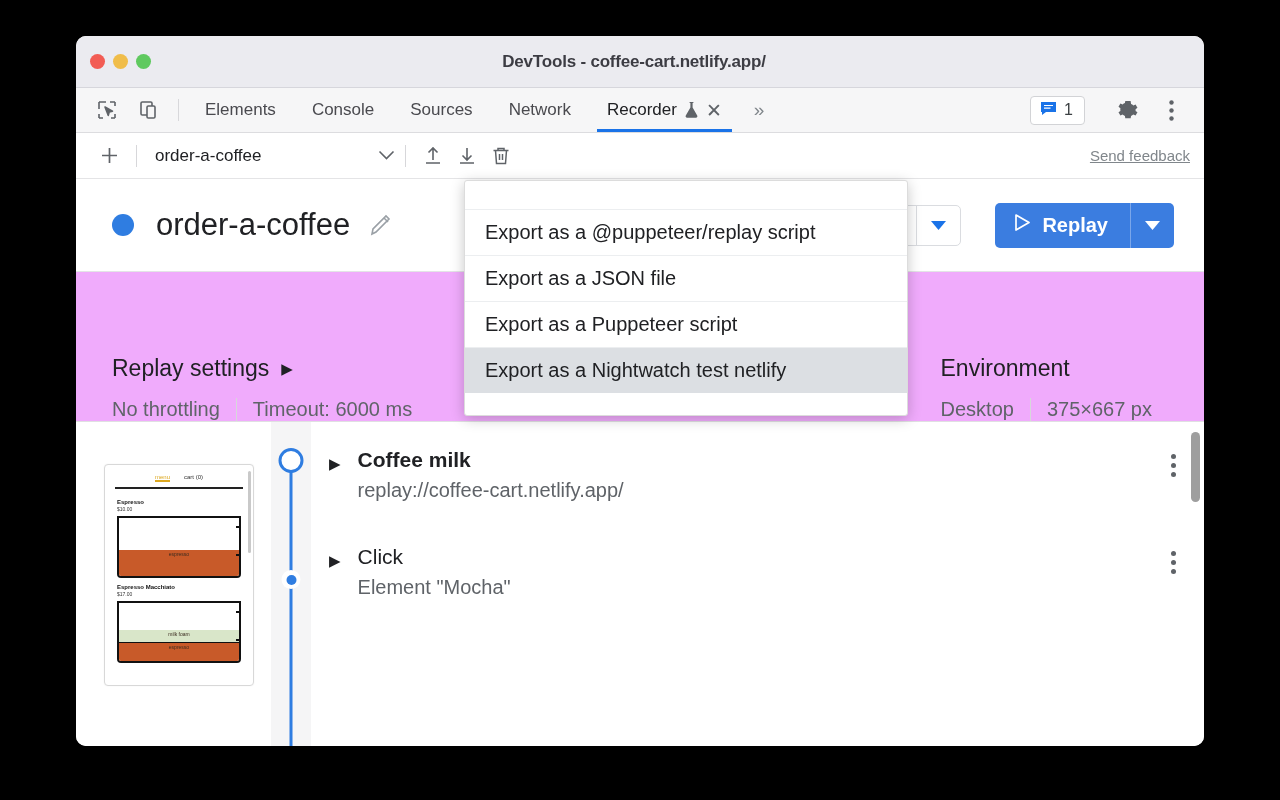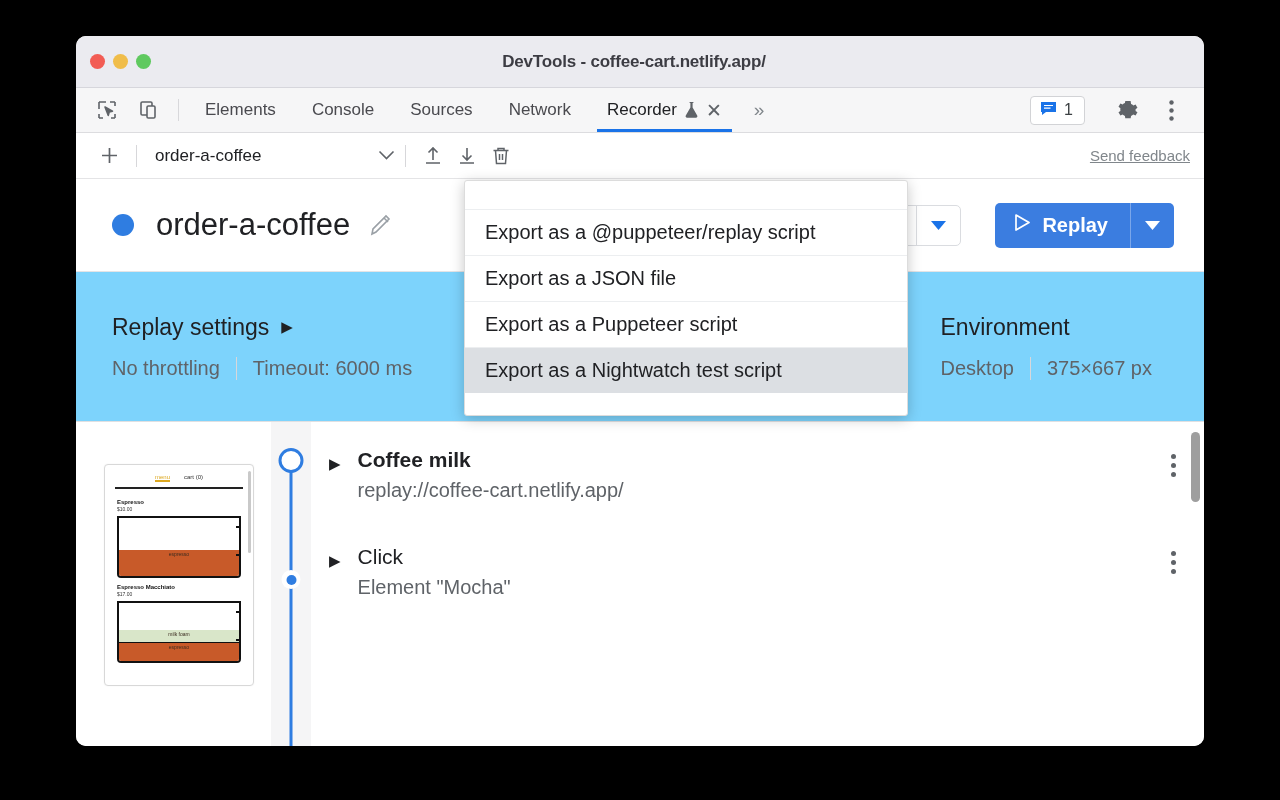--- a/index.html
+++ b/index.html
@@ -137,23 +137,23 @@
     display: flex; align-items: center; gap: 11px;
     padding: 0 22px 0 19px; font-size: 20px; font-weight: bold;
   }
   .replay-btn .split {
     width: 44px; display: flex; align-items: center; justify-content: center;
     border-left: 1px solid rgba(255,255,255,.32);
   }
 
   
   .settings-row {
-    height: 150px; background: #7dd3fc;
+    height: 150px; background: #f0abfc;
     border-bottom: 1px solid #e0e0e2;
-    display: flex; align-items: center;
+    display: flex; align-items: flex-end;
     padding: 0 36px;
     flex: none;
   }
   .set-block { display: flex; flex-direction: column; gap: 16px; }
   .set-head { display: flex; align-items: center; gap: 12px; font-size: 23px; color: #202124; }
   .set-head .tri { font-size: 15px; color: #202124; }
   .set-sub { display: flex; align-items: center; font-size: 20px; color: #5f6368; }
   .set-sub .piece { padding: 0 16px; }
   .set-sub .piece:first-child { padding-left: 0; }
   .set-sub .sep { width: 1px; align-self: stretch; background: #d7d7da; }
@@ -480,16 +480,16 @@
   <div style="height:46px;display:flex;align-items:center;padding:0 20px;font-size:20px;color:#202124;border-top:1px solid #eceef0;">
     <span>Export as a @puppeteer/replay script</span>
   </div>
   <div style="height:46px;display:flex;align-items:center;padding:0 20px;font-size:20px;color:#202124;border-top:1px solid #eceef0;">
     <span>Export as a JSON file</span>
   </div>
   <div style="height:46px;display:flex;align-items:center;padding:0 20px;font-size:20px;color:#202124;border-top:1px solid #eceef0;">
     <span>Export as a Puppeteer script</span>
   </div>
   <div style="height:46px;display:flex;align-items:center;padding:0 20px;font-size:20px;color:#202124;border-top:1px solid #eceef0;background:#dcdfe3;">
-    <span>Export as a Nightwatch test script</span>
+    <span>Export as a Nightwatch test netlify</span>
   </div>
   <div style="height:22px"></div>
 </div>
 
 </body></html>

